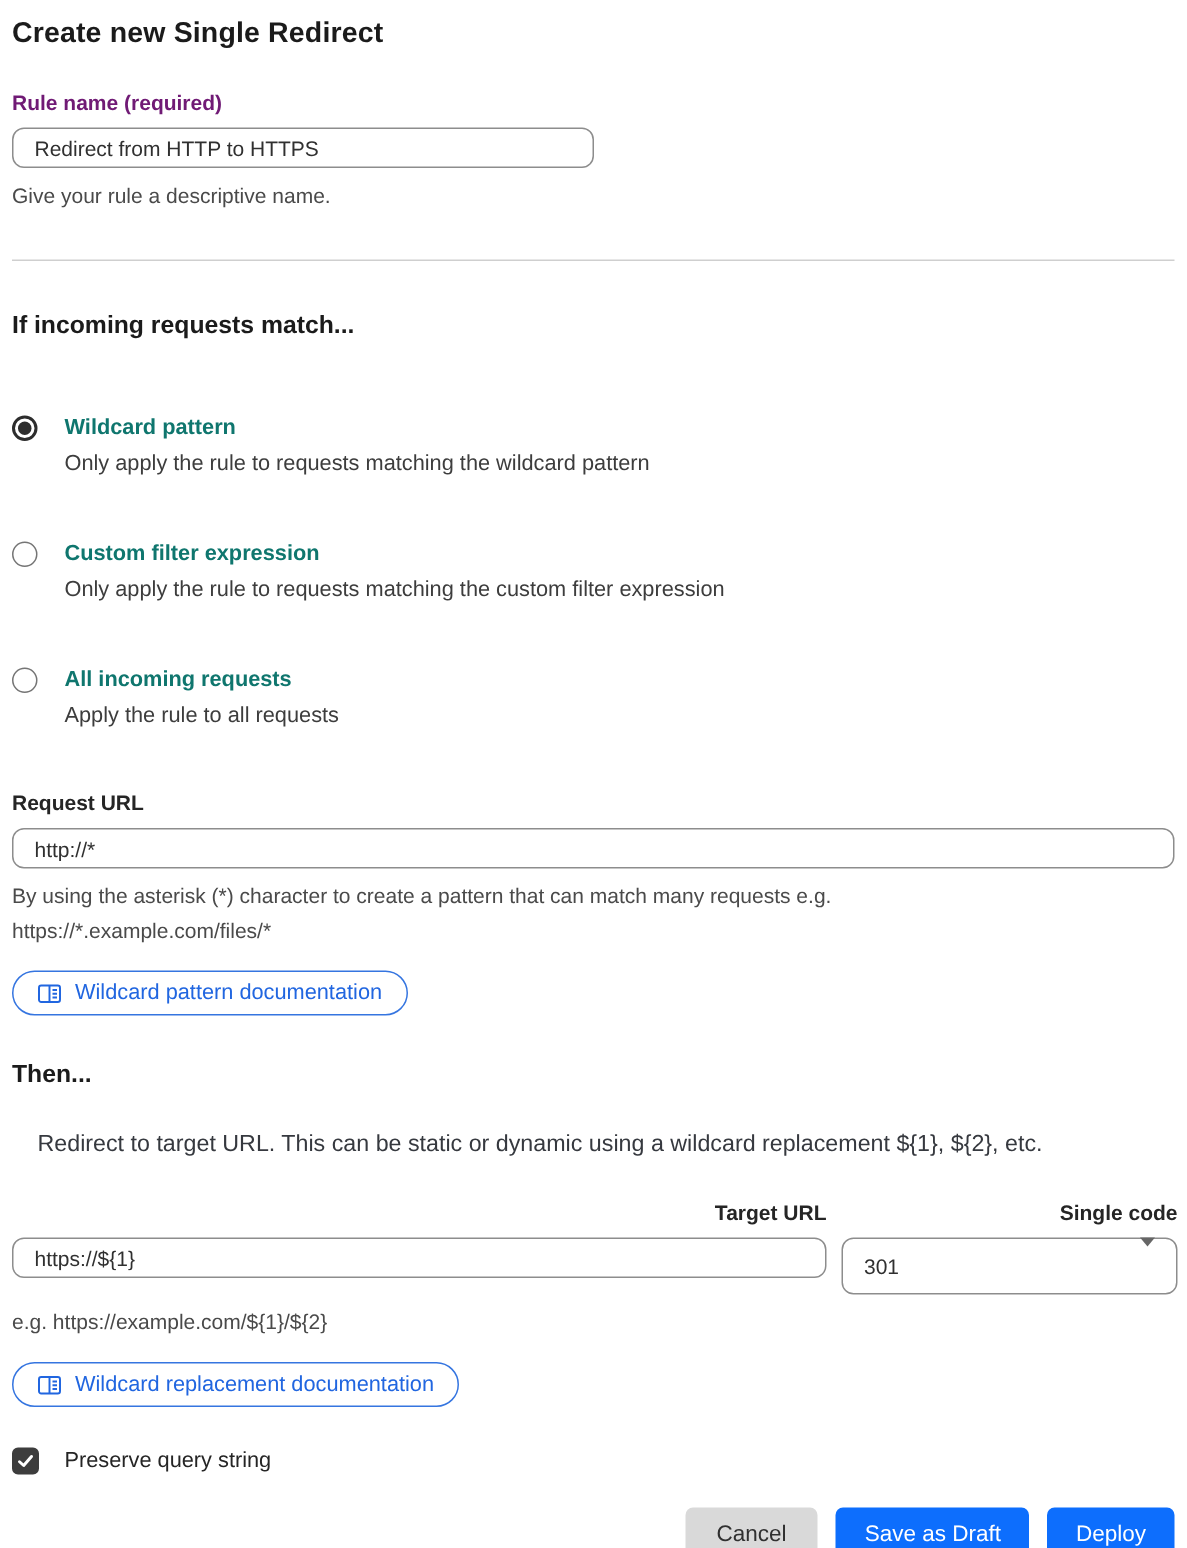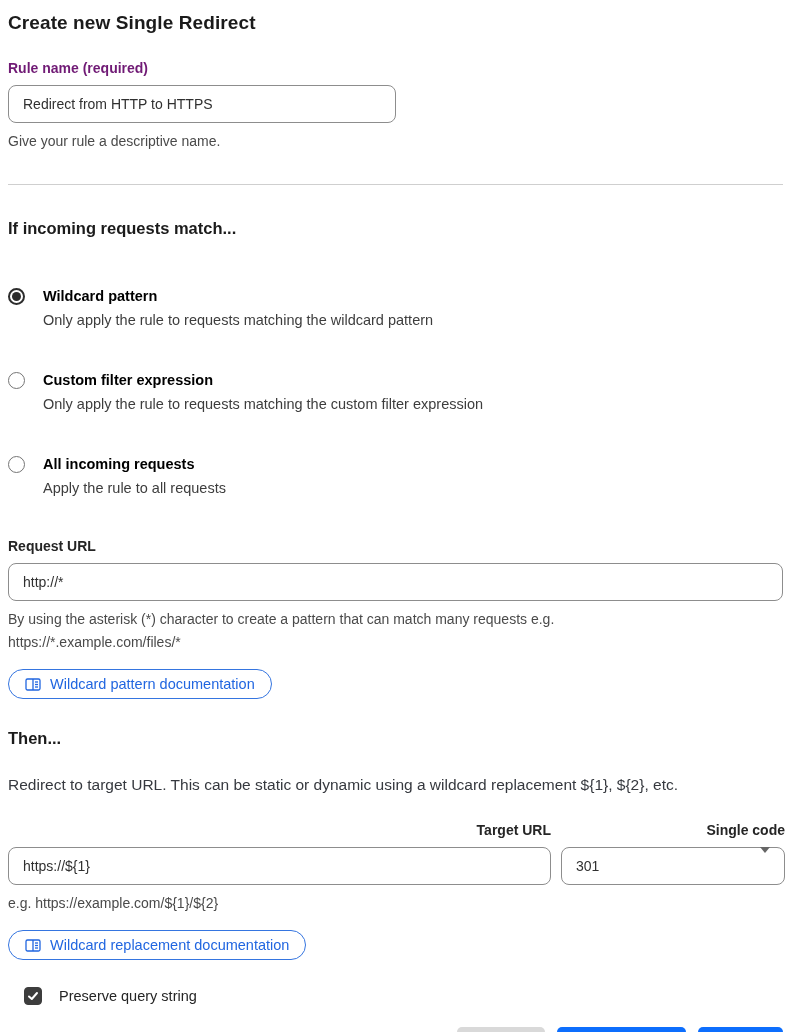--- a/index.html
+++ b/index.html
@@ -24,21 +24,21 @@
     font-size: 14px;
     color: #701a75;
     margin-top: 26px;
     font-weight: bold;
   }
   .field-label.semibold { font-weight: 700; color: #252525; }
 
   .text-input {
     display: block;
     margin-top: 9px;
-    height: 38px;
+    height: 27px;
     border: 1px solid #8d8d8d;
     border-radius: 8px;
     padding: 0 14px;
     font-size: 14px;
     font-family: "Liberation Sans", sans-serif;
     color: #303030;
     background: #fff;
     outline: none;
     width: 100%;
   }
@@ -86,21 +86,21 @@
     content: "";
     position: absolute;
     inset: 2px;
     border-radius: 50%;
     background: #2d2d2d;
   }
   .radio-texts { margin-left: 18px; }
   .radio-label {
     font-size: 14.5px;
     font-weight: 700;
-    color: #000000;
+    color: #0f766e;
     line-height: 20px;
   }
   .radio-desc {
     font-size: 14.5px;
     color: #3d3d3d;
     margin-top: 4px;
     line-height: 20px;
   }
 
   .doc-button {
@@ -117,20 +117,21 @@
     font-size: 14.5px;
     font-family: "Liberation Sans", sans-serif;
     cursor: pointer;
   }
   .doc-button svg { display: block; }
 
   .then-sentence {
     font-size: 15.5px;
     color: #36393f;
     margin-top: 28px;
+    margin-left: 17px;
   }
 
   .two-col {
     display: grid;
     grid-template-columns: 543px 224px;
     column-gap: 10px;
     margin-top: 0;
   }
   .two-col .field-label { margin-top: 28px; text-align: right; }
   .select-wrap { position: relative; }
@@ -155,21 +156,20 @@
     border-left: 5px solid transparent;
     border-right: 5px solid transparent;
     border-top: 6px solid #666;
   }
 
   .checkbox-row {
     display: flex;
     align-items: center;
     margin-top: 27px;
     cursor: pointer;
-    margin-left: 16px;
   }
   .checkbox {
     width: 18px;
     height: 18px;
     border: 1px solid #757575;
     border-radius: 4px;
     background: #fff;
     display: flex;
     align-items: center;
     justify-content: center;

